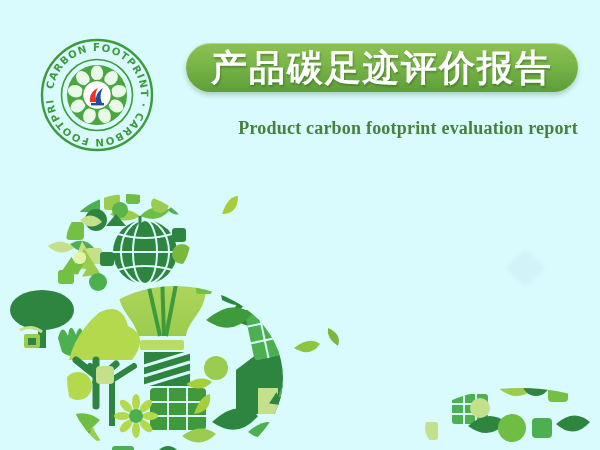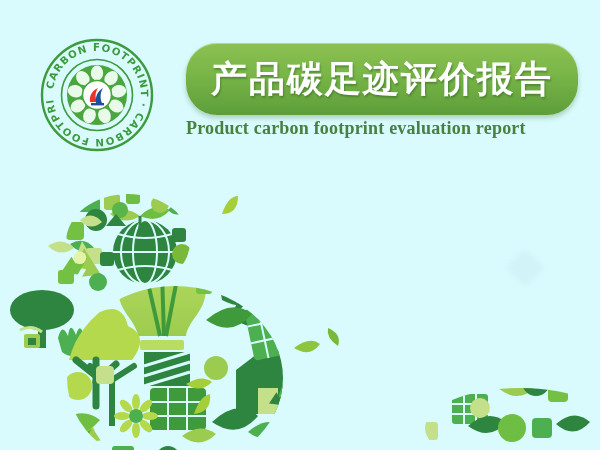--- a/index.html
+++ b/index.html
@@ -28,42 +28,42 @@
   
   .logo-seal {
     position:absolute; left:38px; top:36px;
     width:118px; height:118px;
   }
   .logo-seal svg { display:block; width:118px; height:118px; }
 
   
   .title-pill {
     position:absolute; left:186px; top:43px;
-    width:392px; height:72px;
+    width:392px; height:49px;
     border-radius:31px;
     background:linear-gradient(180deg,#8cc152 0%,#7ab648 42%,#5d9e3a 100%);
     box-shadow:0 3px 5px rgba(60,110,40,.30), inset 0 1px 0 rgba(255,255,255,.38);
     display:flex; align-items:center; justify-content:center;
   }
   .title-text {
     font-family:"DejaVu Sans", sans-serif;
     font-size:36px;
     font-weight:bold;
     color:#ffffff;
     letter-spacing:2px;
     line-height:1;
     text-shadow:1px 2px 2px rgba(45,90,30,.45);
     white-space:nowrap;
   }
 
   
   .subtitle {
     position:absolute; left:186px; top:118px;
     width:392px;
-    text-align:left;
+    text-align:right;
     font-family:"Liberation Serif", serif;
     font-weight:bold;
     font-size:18px;
     color:#47803f;
     letter-spacing:.2px;
     white-space:nowrap;
   }
 
   
   .artwork {

